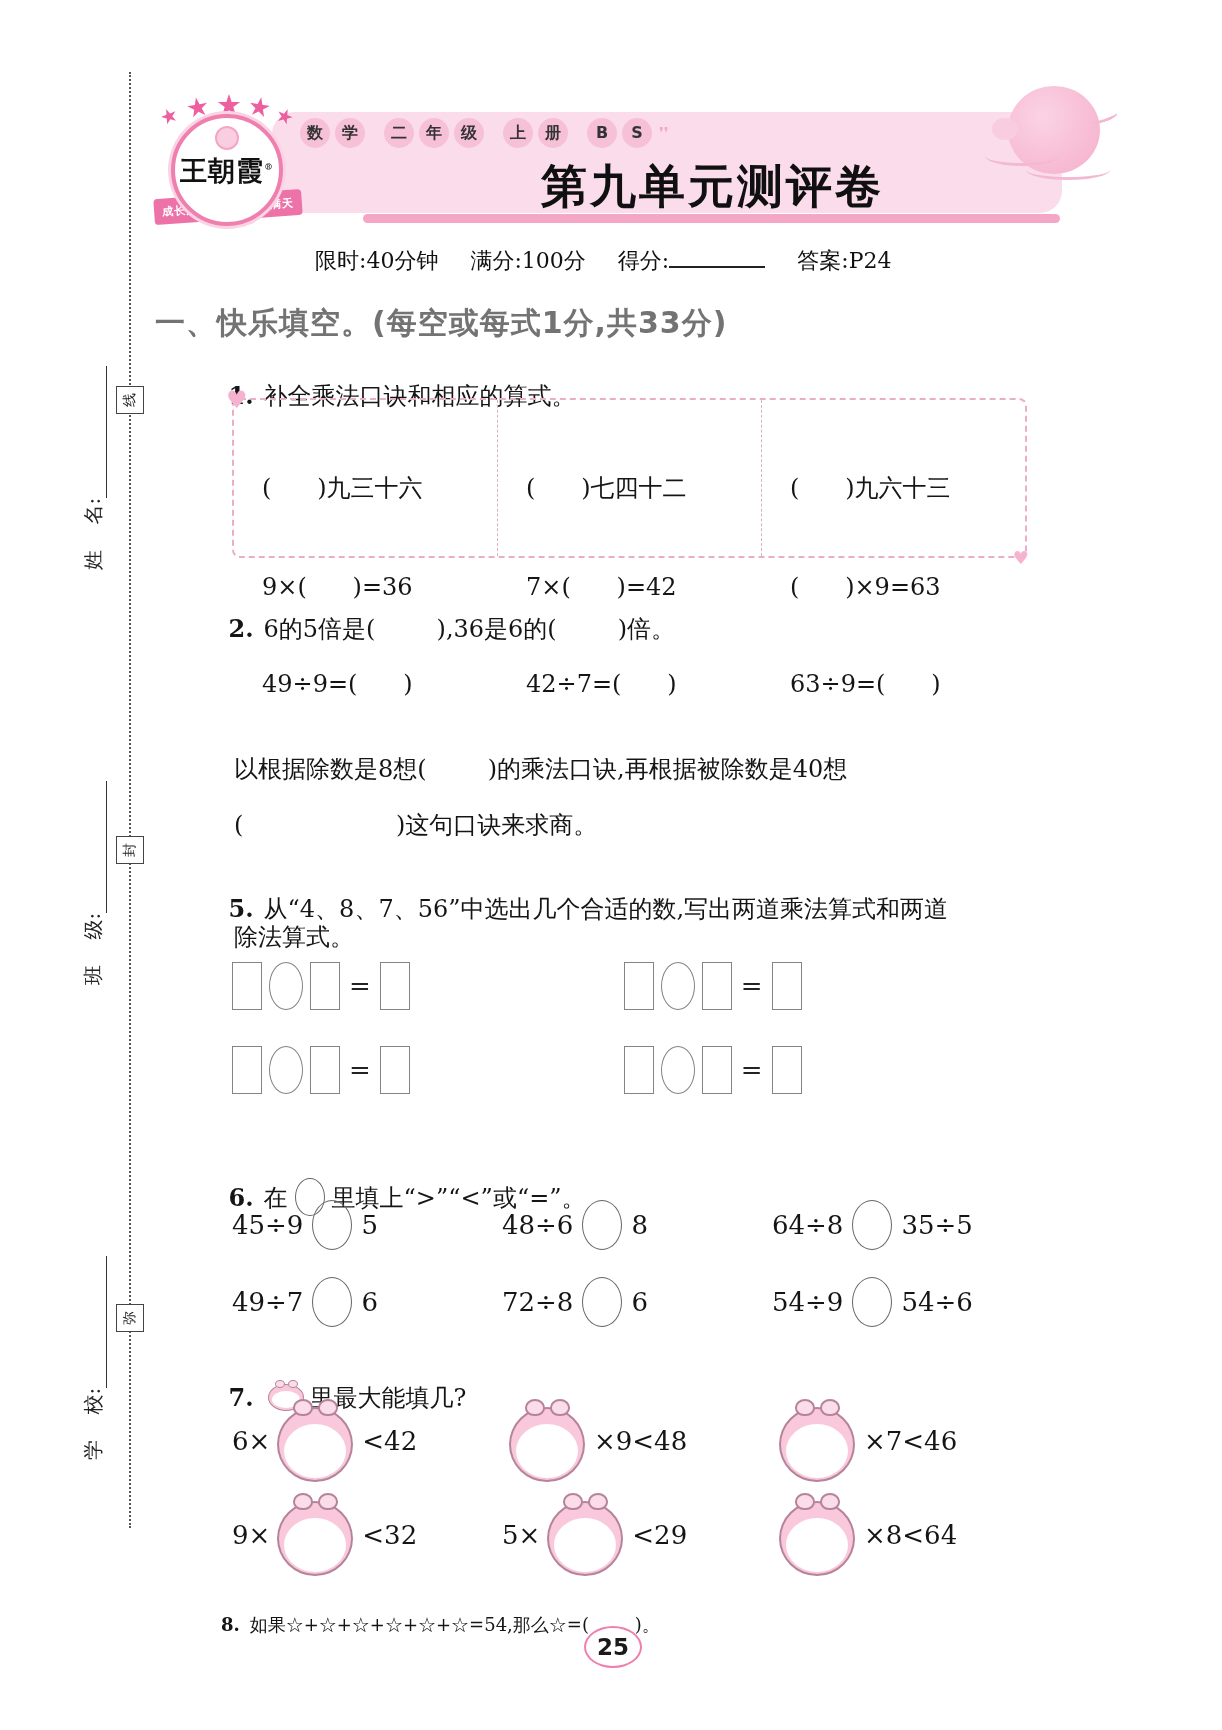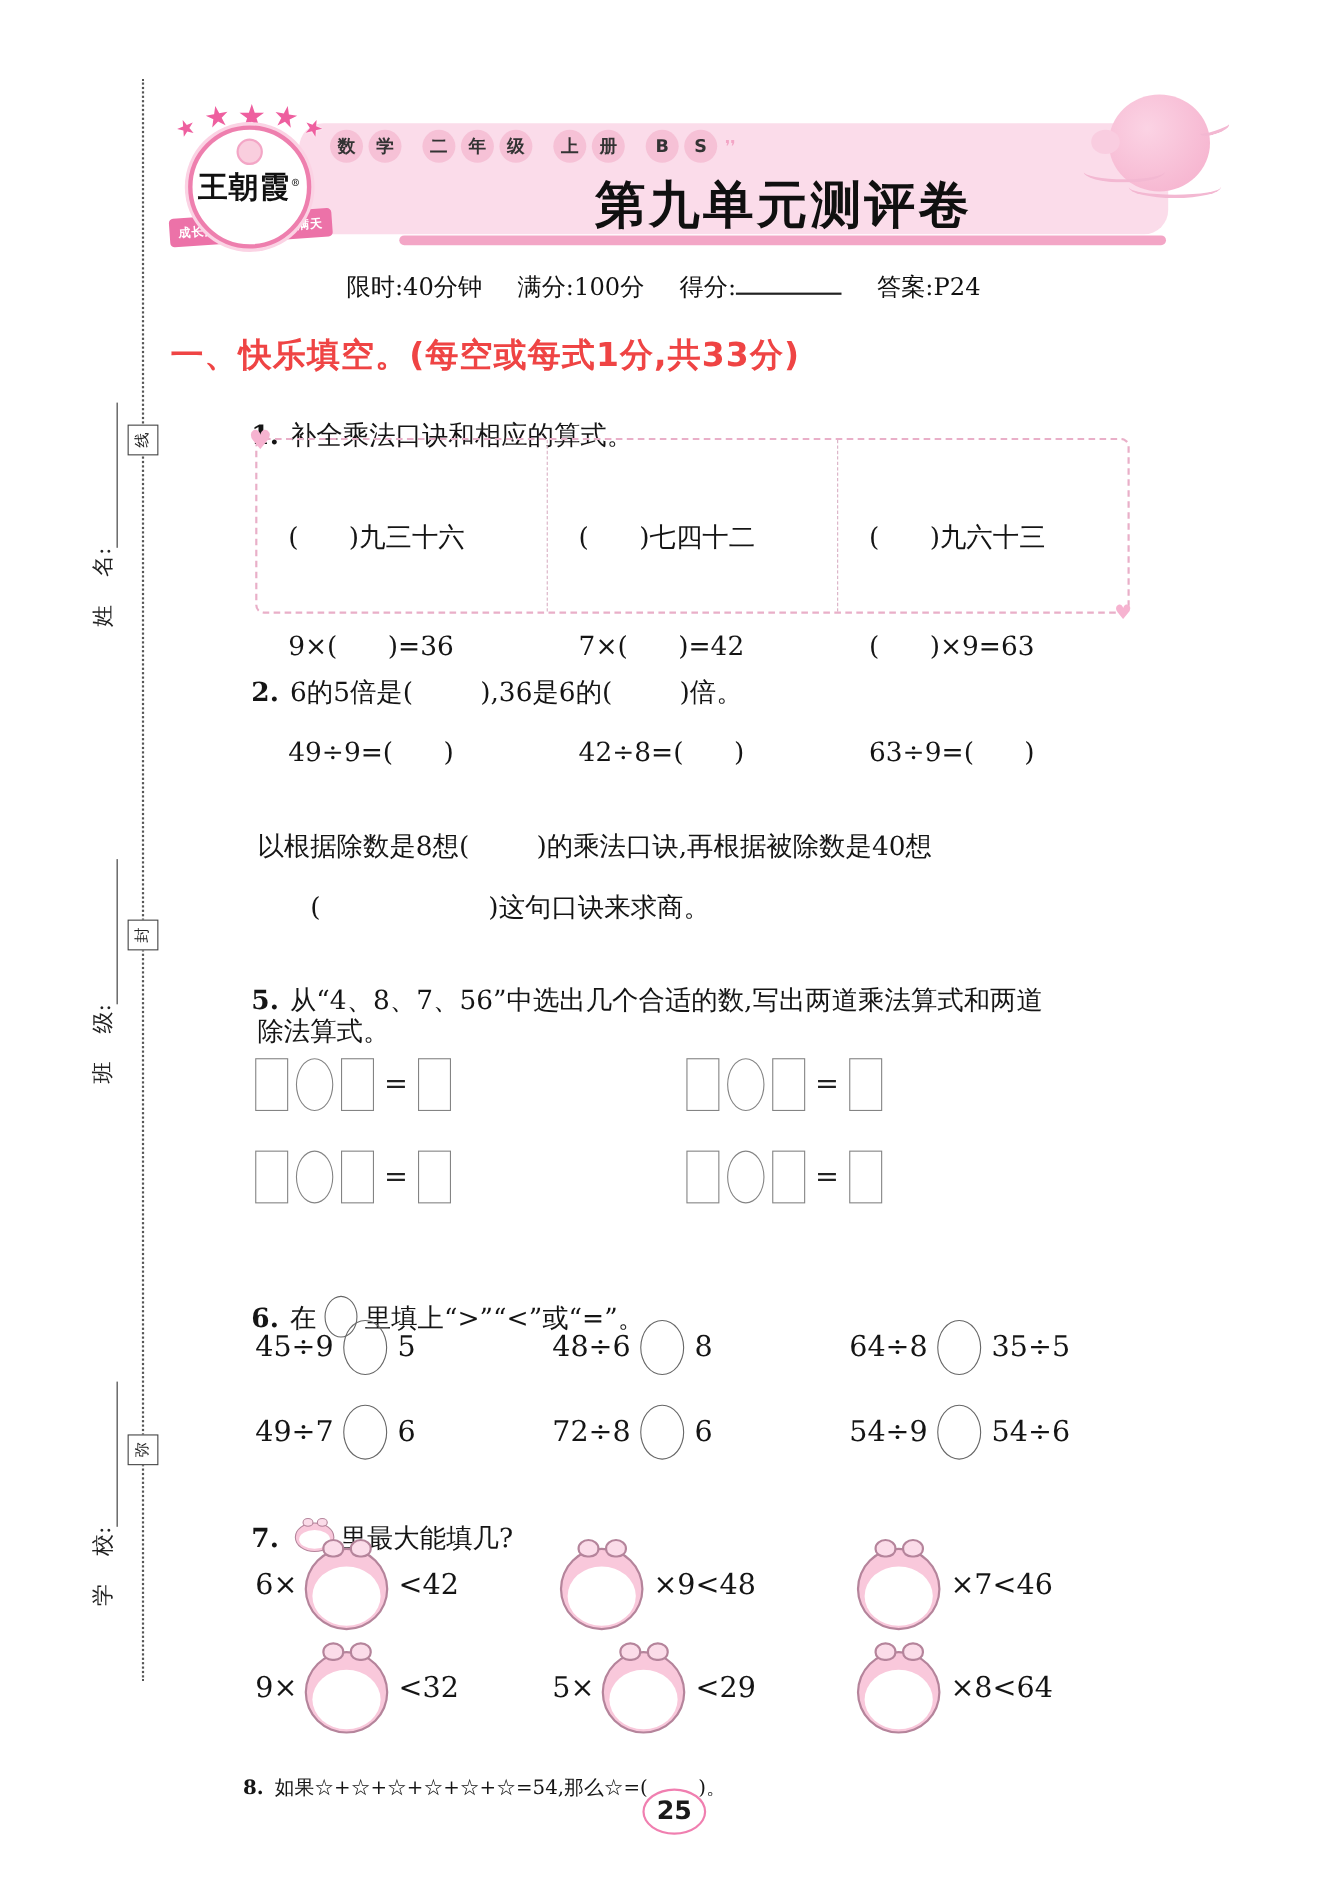--- a/index.html
+++ b/index.html
@@ -45,21 +45,21 @@
   .wave { position:absolute; border-bottom:3px solid #f3b8d2; border-radius:50%; }
   .w1 { left:985px; top:146px; width:74px; height:20px; }
   .w2 { left:1026px; top:160px; width:84px; height:20px; }
   .w3 { left:1090px; top:112px; width:28px; height:10px; transform:rotate(-18deg); }
 
   .meta-row { position:absolute; left:315px; top:246px; display:flex; gap:32px; font-size:22px; color:#111; align-items:flex-end; }
   .blank-line { display:inline-block; width:96px; height:22px; border-bottom:2px solid #222; }
 
   
   .section-head { position:absolute; left:155px; top:303px; font:bold 30px "DejaVu Sans","Liberation Sans",sans-serif;
-                  color:#ef4444; letter-spacing:1px; }
+                  color:#737373; letter-spacing:1px; }
   .qline { position:absolute; font-size:24px; color:#151515; white-space:pre; }
   .qnum { font-weight:bold; padding-right:10px; }
 
   .q1-box { position:absolute; left:232px; top:398px; width:795px; height:160px; border:2px dashed #e9afc8;
             border-radius:8px; display:flex; }
   .q1-col { flex:1 1 0; padding:16px 0 0 28px; font-size:24px; white-space:pre; color:#151515; }
   .q1-col + .q1-col { border-left:1.5px dashed #d9afc4; }
   .q1-col div { margin-bottom:13px; }
   .heart { position:absolute; color:#f6b3d0; font-size:24px; font-family:"DejaVu Sans",sans-serif; }
   .heart.tl { left:-8px; top:-14px; }
@@ -181,35 +181,35 @@
     <span class="heart tl">♥</span>
     <span class="heart br">♥</span>
     <div class="q1-col">
       <div>(      )九三十六</div>
       <div>9×(      )=36</div>
       <div>49÷9=(      )</div>
     </div>
     <div class="q1-col">
       <div>(      )七四十二</div>
       <div>7×(      )=42</div>
-      <div>42÷8=(      )</div>
+      <div>42÷7=(      )</div>
     </div>
     <div class="q1-col">
       <div>(      )九六十三</div>
       <div>(      )×9=63</div>
       <div>63÷9=(      )</div>
     </div>
   </div>
 
   <div class="qline" style="left:198px; top:585px;">
     <span class="qnum">2.</span><span>6的5倍是(        ),36是6的(        )倍。</span>
   </div>
 
   <div class="qline" style="left:234px; top:753px;">以根据除数是8想(        )的乘法口诀,再根据被除数是40想</div>
-  <div class="qline" style="left:234px; top:809px;margin-left:48px;">(                    )这句口诀来求商。</div>
+  <div class="qline" style="left:234px; top:809px;">(                    )这句口诀来求商。</div>
 
   <div class="qline" style="left:198px; top:865px;">
     <span class="qnum">5.</span><span>从“4、8、7、56”中选出几个合适的数,写出两道乘法算式和两道</span>
   </div>
   <div class="qline" style="left:234px; top:921px;">除法算式。</div>
 
   <div class="tmpl-row" style="top:962px;">
     <div class="tmpl-group">
       <div class="tsq"></div>
         <div class="tell"></div>

